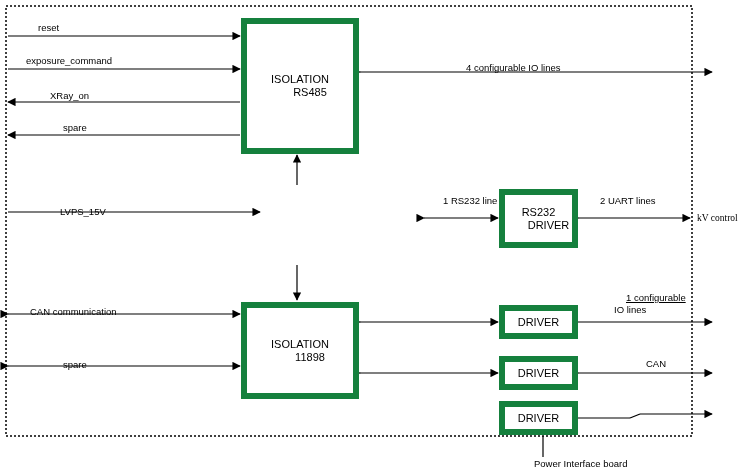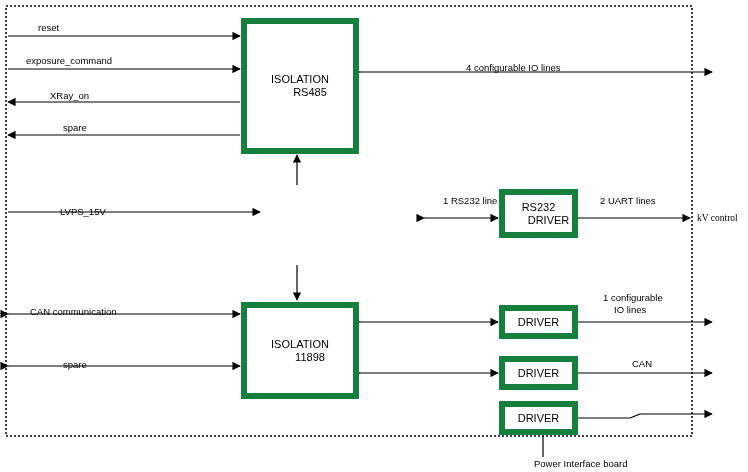--- a/index.html
+++ b/index.html
@@ -106,21 +106,21 @@
     <span>ISOLATION</span>
     <span class="l2">RS485</span>
   </div>
 
 
   <div class="box" style="left:241px; top:302px; width:118px; height:97px;">
     <span>ISOLATION</span>
     <span class="l2">11898</span>
   </div>
 
-  <div class="box" style="left:499px; top:189px; width:79px; height:49px;">
+  <div class="box" style="left:499px; top:189px; width:79px; height:59px;">
     <span>RS232</span>
     <span class="l2">DRIVER</span>
   </div>
 
   <div class="box" style="left:499px; top:305px; width:79px; height:34px;">
     <span>DRIVER</span>
   </div>
 
   <div class="box" style="left:499px; top:356px; width:79px; height:34px;">
     <span>DRIVER</span>
@@ -134,18 +134,18 @@
   <div class="lbl" style="left:26px; top:55px;">exposure_command</div>
   <div class="lbl" style="left:50px; top:90px;">XRay_on</div>
   <div class="lbl" style="left:63px; top:122px;">spare</div>
   <div class="lbl" style="left:60px; top:206px;">LVPS_15V</div>
   <div class="lbl" style="left:466px; top:62px;">4 configurable IO lines</div>
   <div class="lbl" style="left:423px; top:195px;margin-left:20px;">1 RS232 line</div>
   <div class="lbl" style="left:600px; top:195px;">2 UART lines</div>
   <div class="lbl" style="left:697px; top:213px;font-family:Liberation Serif, serif;">kV control</div>
   <div class="lbl" style="left:30px; top:306px;">CAN communication</div>
   <div class="lbl" style="left:63px; top:359px;">spare</div>
-  <div class="lbl" style="left:603px; top:292px;">1 configurable</div>
+  <div class="lbl" style="left:626px; top:292px;text-decoration:underline;">1 configurable</div>
   <div class="lbl" style="left:614px; top:304px;">IO lines</div>
-  <div class="lbl" style="left:632px; top:358px;">CAN</div>
+  <div class="lbl" style="left:646px; top:358px;">CAN</div>
   <div class="lbl" style="left:534px; top:458px;">Power Interface board</div>
 
 </div>
 
 </body></html>

